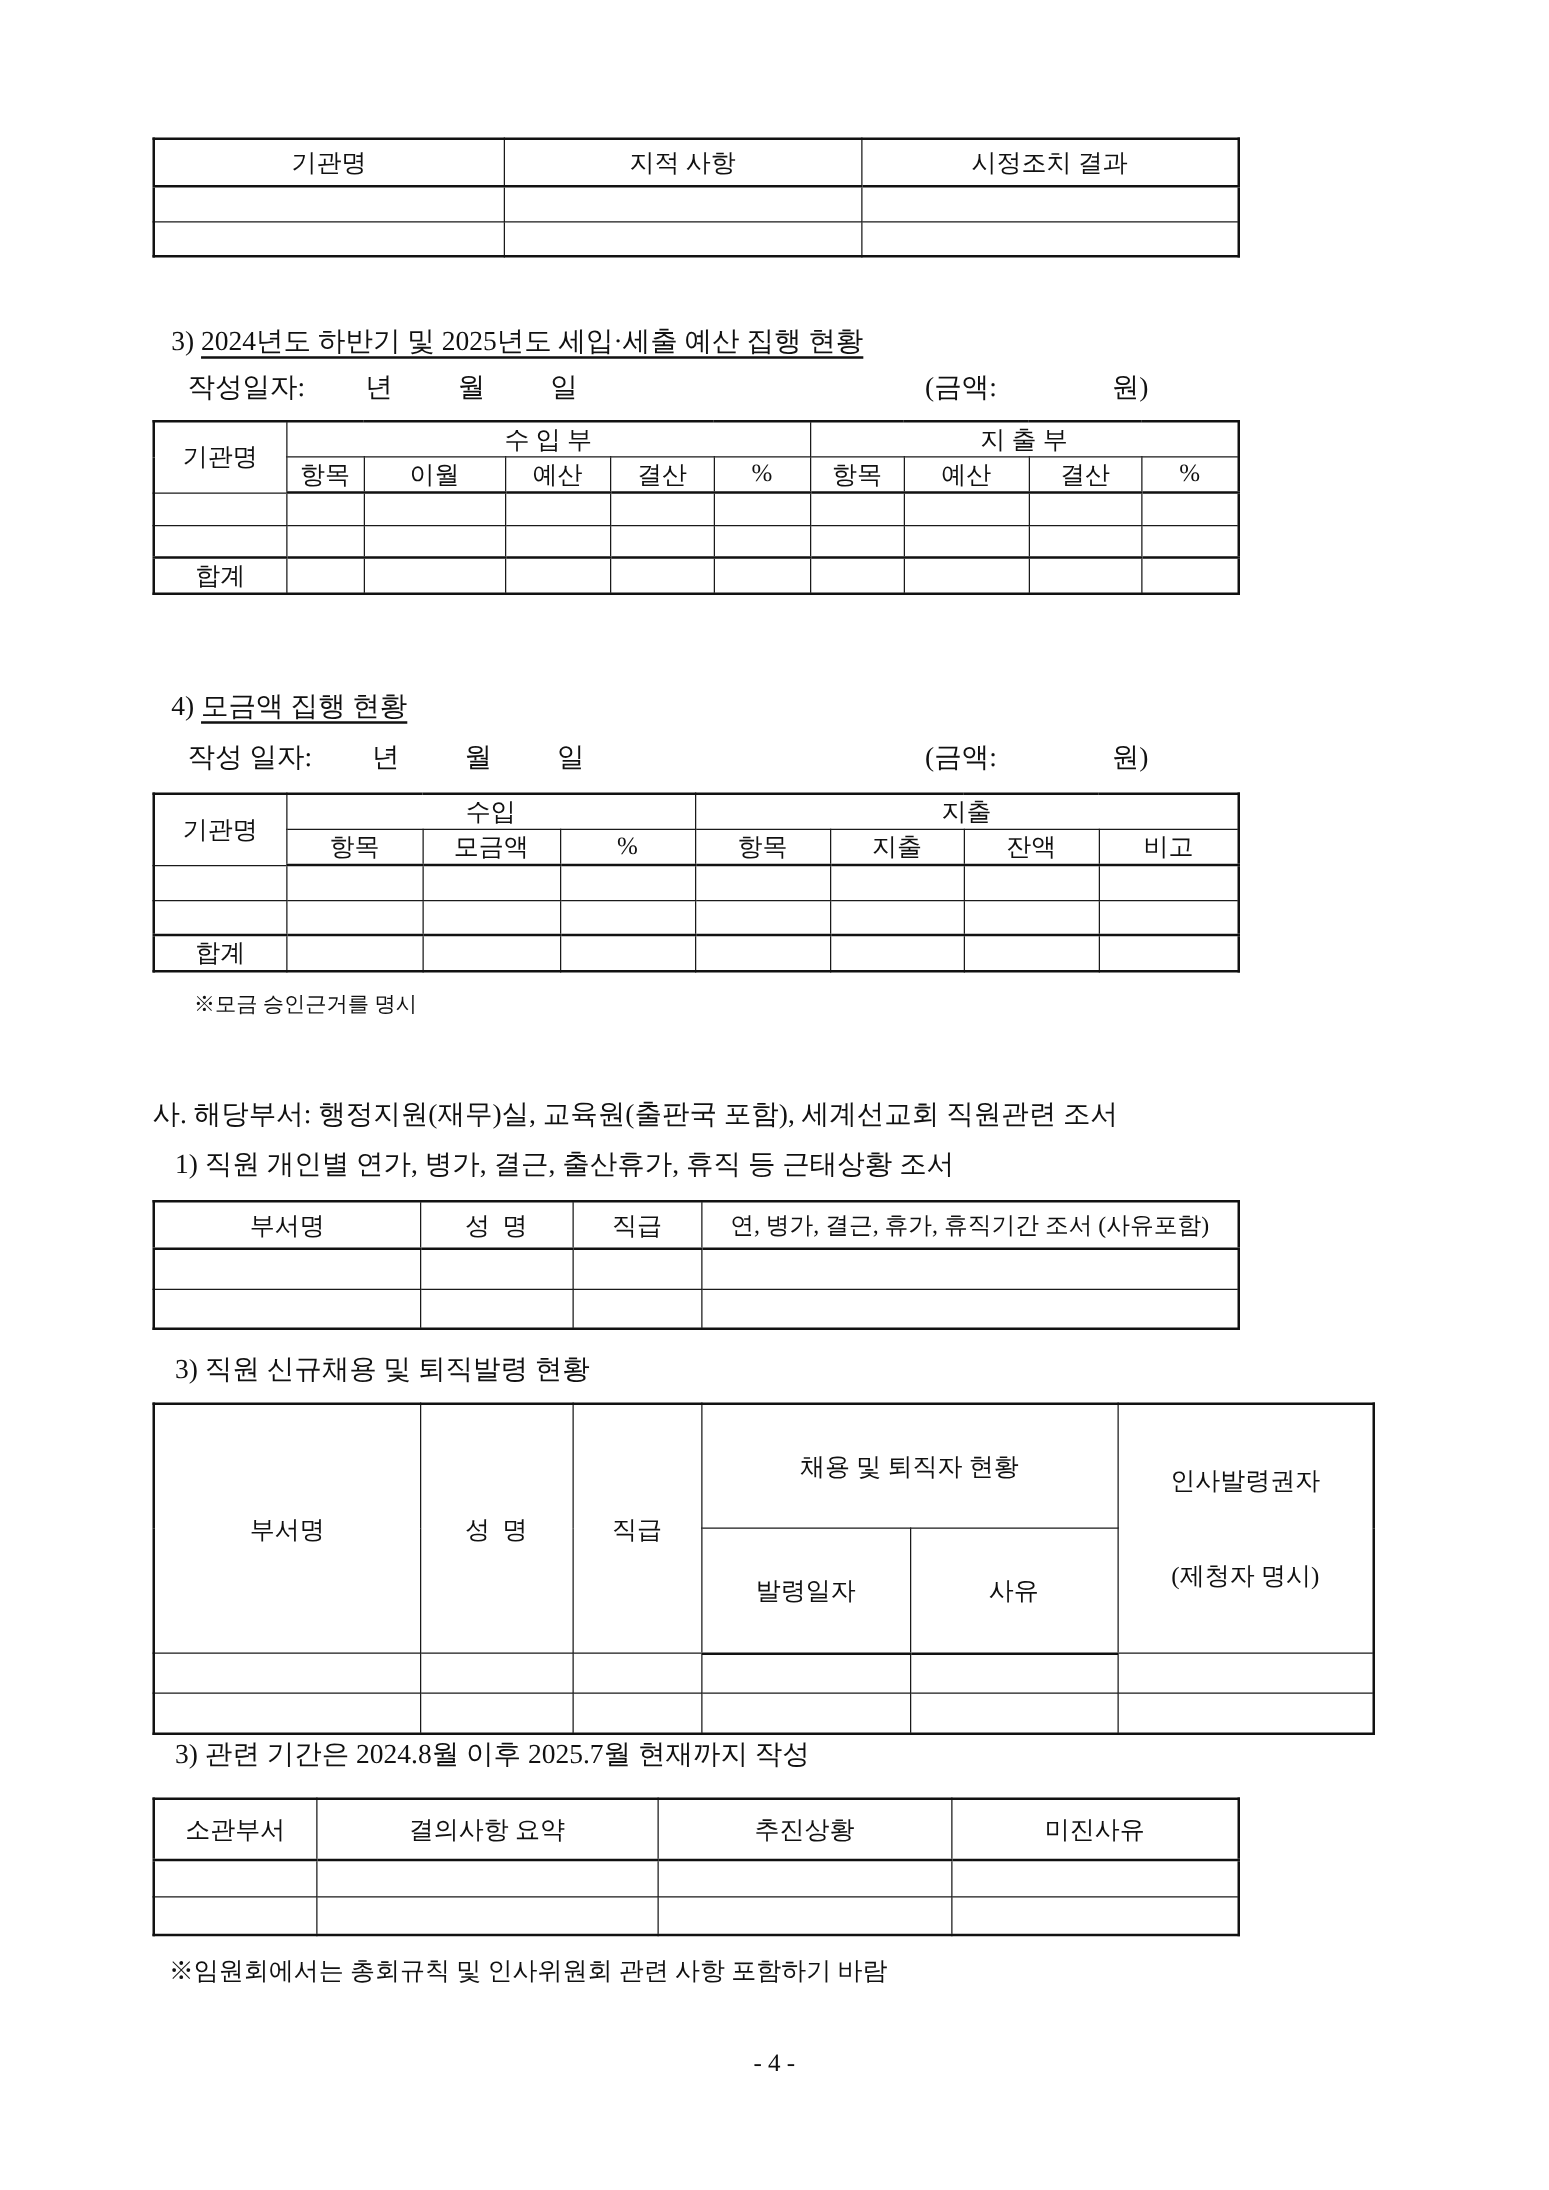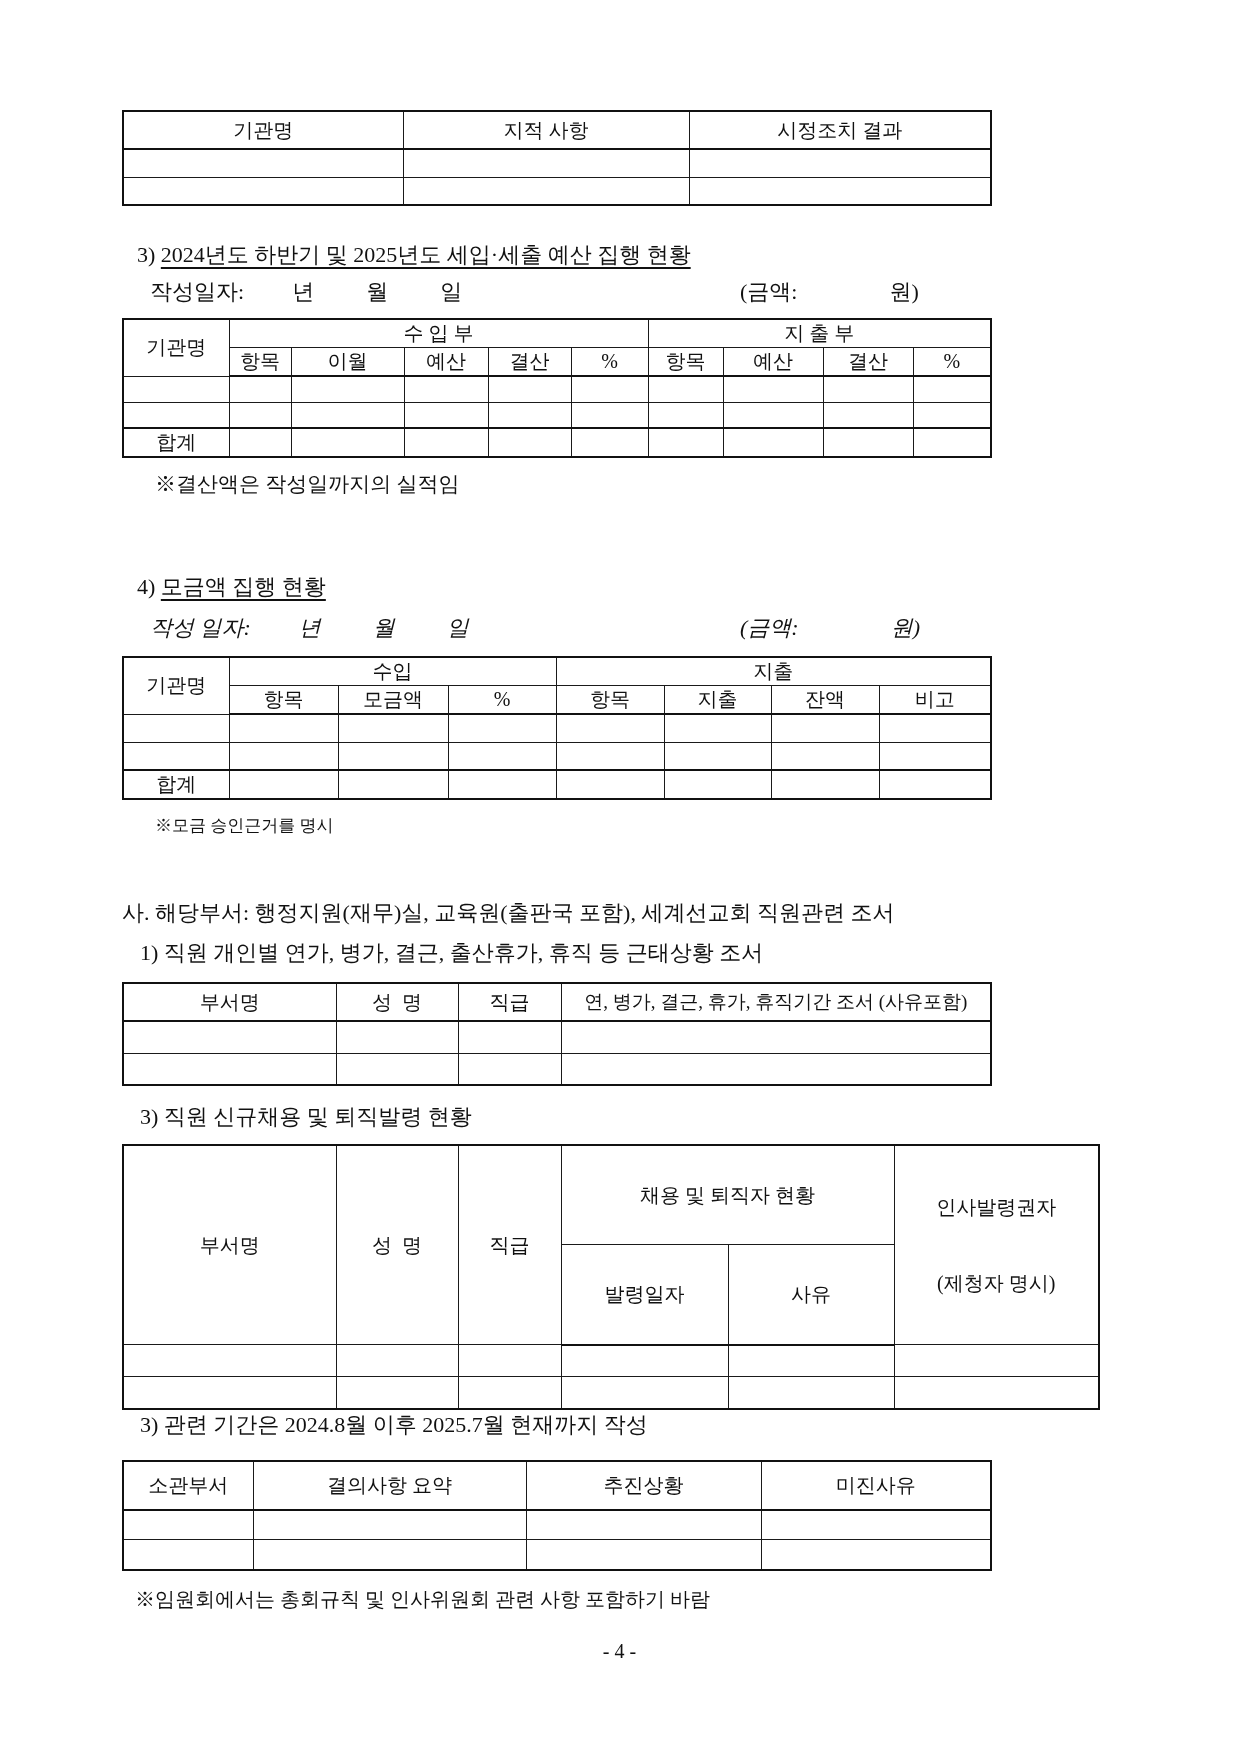--- a/index.html
+++ b/index.html
@@ -38,26 +38,26 @@
   .u { text-decoration:underline; text-underline-offset:5px; text-decoration-thickness:1.5px; }
 
   .date-line { position:relative; }
   .date-line .y { margin-left:48px; }
   .date-line .m { margin-left:52px; }
   .date-line .d { margin-left:52px; }
   .amount { position:absolute; left:618px; top:0; }
   .amount .unit { margin-left:92px; }
 
   .mt-t1 { margin-top:0; }
-  .sec3-title { margin-top:34px; }
+  .sec3-title { margin-top:52px; }
   .sec3-date { margin-top:8px; }
   .t-budget { margin-top:12px; }
   .note1 { margin-top:12px; font-size:21px; }
   .sec4-title { margin-top:74px; }
-  .sec4-date { margin-top:12px;font-style:italic; }
+  .sec4-date { margin-top:12px; }
   .t-fund { margin-top:14px; }
   .note2 { margin-top:12px; font-size:17px; }
   .sa-heading { margin-top:58px; }
   .item1-title { margin-top:10px; }
   .t-attend { margin-top:14px; }
   .attend-last { font-size:19px; }
   .item2-title { margin-top:16px; }
   .t-appoint { margin-top:12px; width:976px; }
   .auth-cell div { line-height:30px; }
   .item3-note { }
@@ -165,21 +165,20 @@
           <td></td>
           <td></td>
           <td></td>
           <td></td>
           <td></td>
           <td></td>
       </tr>
     </tbody>
   </table>
 
-  <div class="line ind33 note1">※결산액은 작성일까지의 실적임</div>
 
   <div class="heading ind15 sec4-title"><span>4) </span><span class="u">모금액 집행 현황</span></div>
 
   <div class="line ind28 date-line sec4-date">
     <span>작성 일자:</span><span class="y">년</span><span class="m">월</span><span class="d">일</span>
     <span class="amount"><span>(금액:</span><span class="unit">원)</span></span>
   </div>
 
   <table class="t-fund">
     <colgroup>

